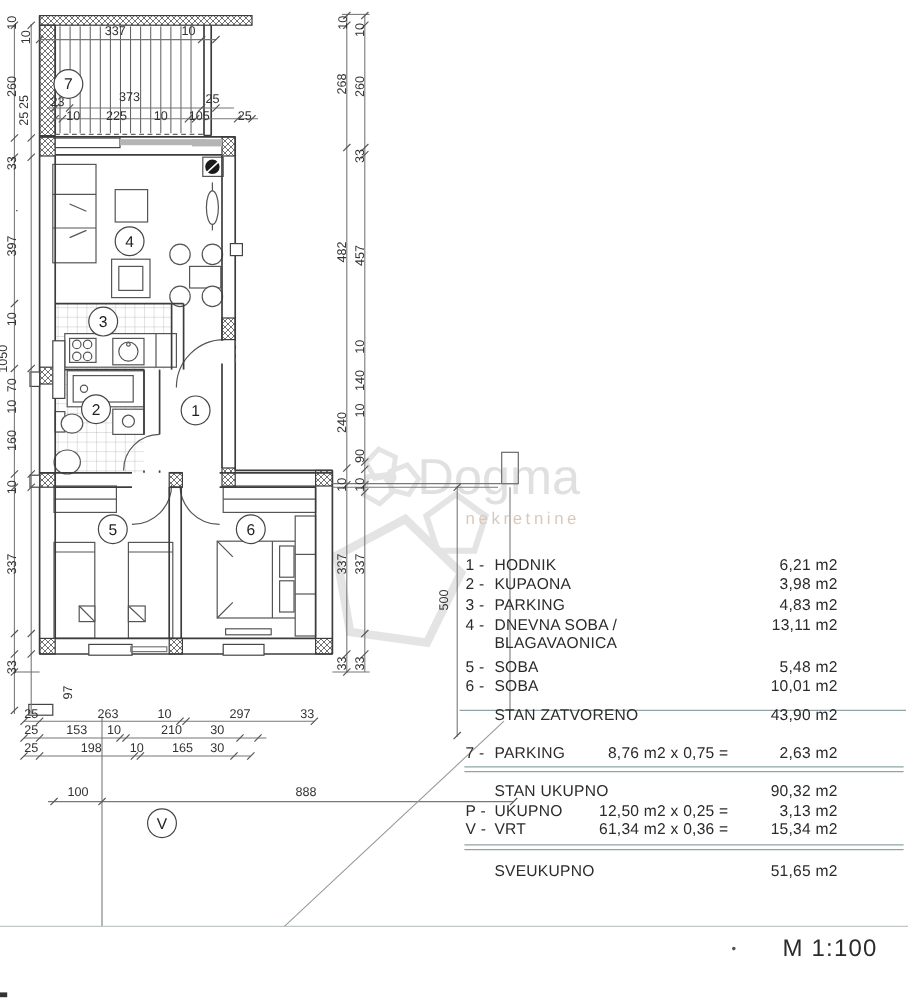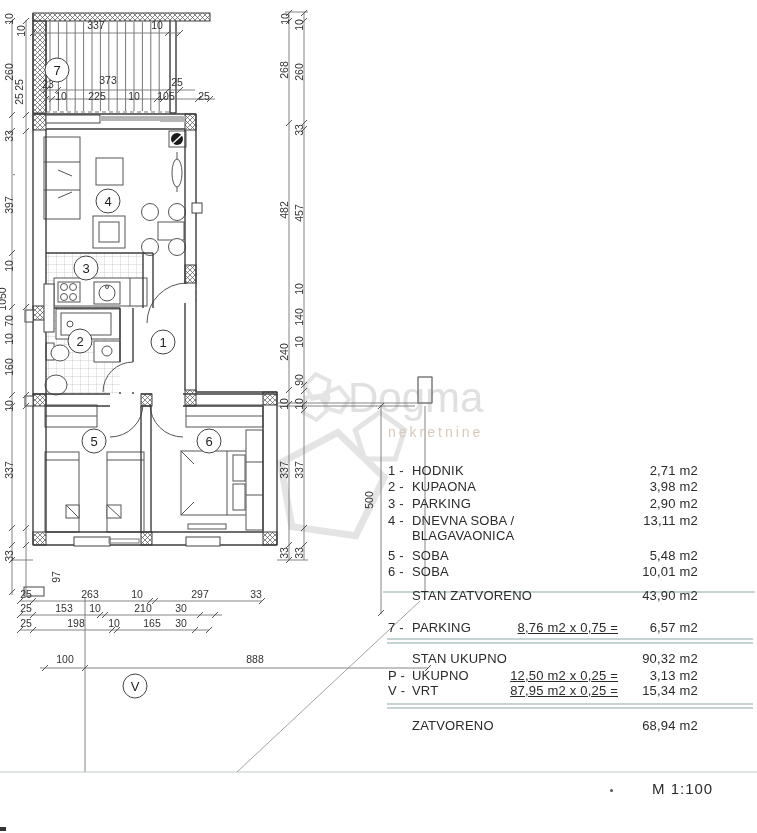--- a/index.html
+++ b/index.html
@@ -4,23 +4,23 @@
 <style>
   html,body{margin:0;padding:0;background:#fff;}
   body{width:757px;height:833px;position:relative;overflow:hidden;
        font-family:"Liberation Sans",sans-serif;color:#2b2b2b;}
   #plan-svg{position:absolute;left:0;top:0;}
   .lrow{position:absolute;left:380px;width:318px;height:16px;font-size:13px;
         letter-spacing:.2px;white-space:nowrap;}
   .lrow .num{position:absolute;left:8px;}
   .lrow .nm{position:absolute;left:32px;}
   .lrow .nm2{position:absolute;left:32px;}
-  .lrow .formula{position:absolute;right:80px;text-decoration:underline;}
+  .lrow .formula{position:absolute;right:91px;}
   .lrow .area{position:absolute;right:0;}
-  #scale-note{position:absolute;left:652px;top:780px;font-size:15px;letter-spacing:1px;}
+  #scale-note{position:absolute;left:652px;top:780px;font-size:20px;letter-spacing:1px;}
   #speck{position:absolute;left:610px;top:789px;width:3px;height:3px;background:#555;border-radius:50%;}
   #edge-artifact{position:absolute;left:0;top:827px;width:6px;height:4px;background:#333;}
 </style>
 </head>
 <body>
 
 <svg id="plan-svg" width="757" height="833" viewBox="0 0 757 833">
   <defs>
     <pattern id="hx" width="5" height="5" patternUnits="userSpaceOnUse">
       <path d="M0 5L5 0" stroke="#555" stroke-width="0.7"></path>
@@ -375,31 +375,31 @@
       <text x="209" y="445.5" font-size="13" fill="#222" text-anchor="middle" font-family="Liberation Sans, sans-serif">6</text>
       <circle cx="135" cy="686" r="12" fill="#fff" stroke="#444" stroke-width="1"></circle>
       <text x="135" y="690.5" font-size="13" fill="#222" text-anchor="middle" font-family="Liberation Sans, sans-serif">V</text>
     </g>
   </svg>
 
 <div>
   <div class="lrow" style="top:463px">
     <span class="num">1 -</span>
     <span class="nm">HODNIK</span>
-    <span class="area">2,71 m2</span>
+    <span class="area">6,21 m2</span>
   </div>
   <div class="lrow" style="top:479px">
     <span class="num">2 -</span>
     <span class="nm">KUPAONA</span>
     <span class="area">3,98 m2</span>
   </div>
   <div class="lrow" style="top:496px">
     <span class="num">3 -</span>
     <span class="nm">PARKING</span>
-    <span class="area">2,90 m2</span>
+    <span class="area">4,83 m2</span>
   </div>
   <div class="lrow" style="top:513px">
     <span class="num">4 -</span>
     <span class="nm">DNEVNA SOBA /</span>
     <span class="area">13,11 m2</span>
   </div>
   <div class="lrow" style="top:528px">
     <span class="nm2">BLAGAVAONICA</span>
   </div>
   <div class="lrow" style="top:548px">
@@ -414,40 +414,40 @@
   </div>
 
   <div class="lrow" style="top:588px">
     <span class="nm">STAN ZATVORENO</span>
     <span class="area">43,90 m2</span>
   </div>
   <div class="lrow" style="top:620px">
     <span class="num">7 -</span>
     <span class="nm">PARKING</span>
     <span class="formula">8,76 m2 x 0,75 =</span>
-    <span class="area">6,57 m2</span>
+    <span class="area">2,63 m2</span>
   </div>
 
   <div class="lrow" style="top:651px">
     <span class="nm">STAN UKUPNO</span>
     <span class="area">90,32 m2</span>
   </div>
   <div class="lrow" style="top:668px">
     <span class="num">P -</span>
     <span class="nm">UKUPNO</span>
     <span class="formula">12,50 m2 x 0,25 =</span>
     <span class="area">3,13 m2</span>
   </div>
   <div class="lrow" style="top:683px">
     <span class="num">V -</span>
     <span class="nm">VRT</span>
-    <span class="formula">87,95 m2 x 0,25 =</span>
+    <span class="formula">61,34 m2 x 0,36 =</span>
     <span class="area">15,34 m2</span>
   </div>
   <div class="lrow" style="top:718px">
-    <span class="nm">ZATVORENO</span>
-    <span class="area">68,94 m2</span>
+    <span class="nm">SVEUKUPNO</span>
+    <span class="area">51,65 m2</span>
   </div>
 </div>
 
 <div id="scale-note">M 1:100</div>
 <div id="speck"></div>
 <div id="edge-artifact"></div>
 
 </body></html>

